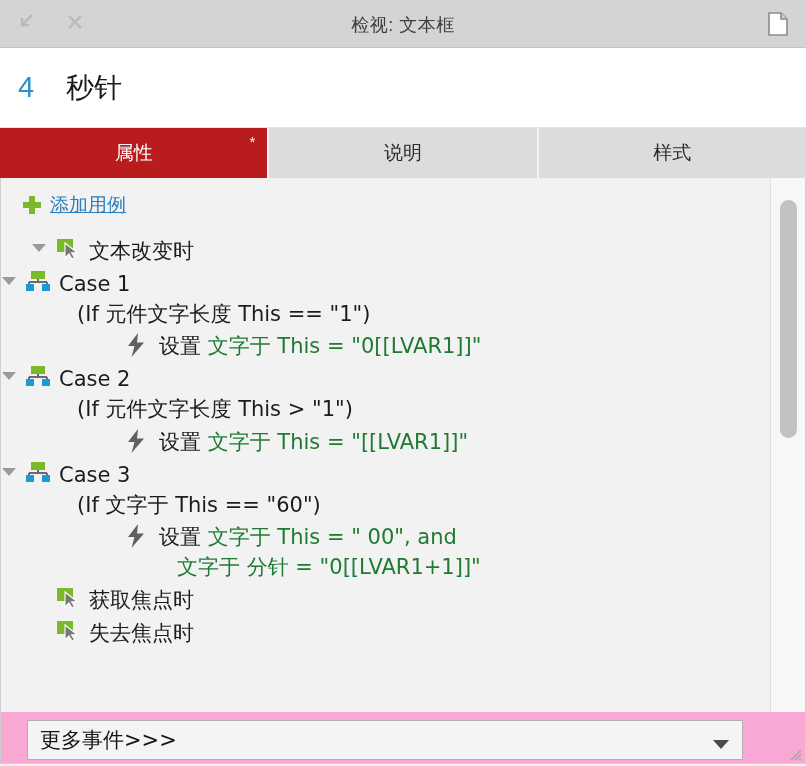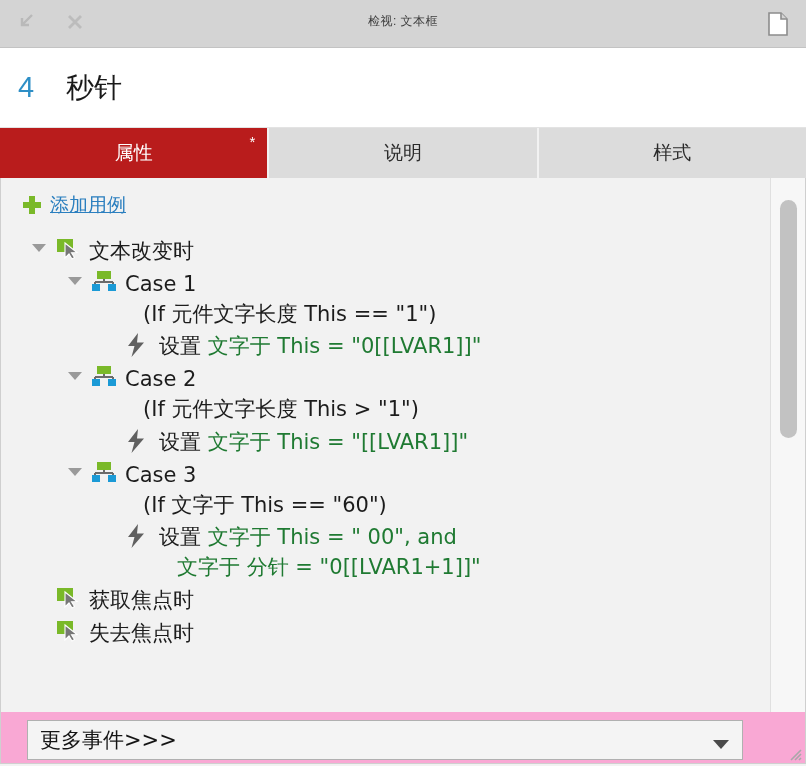--- a/index.html
+++ b/index.html
@@ -37,21 +37,21 @@
     text-align: center;
     cursor: pointer;
     user-select: none;
   }
   .tb-min { left: 13px; }
   .tb-close { left: 62px; font-size: 23px; }
   .tb-title {
     position: absolute;
     left: 0; right: 0; top: 13px;
     text-align: center;
-    font-size: 12px;
+    font-size: 18px;
     color: #3d3d3d;
     letter-spacing: 0.5px;
   }
   .tb-doc {
     position: absolute;
     right: 18px;
     top: 12px;
     width: 20px;
     height: 24px;
     cursor: pointer;
@@ -178,21 +178,21 @@
   }
   .row-text .grn { color: #1f7a32; }
   .row-text .blk { color: #1c1c1c; }
   .cond-line {
     display: block;
     padding-left: 18px;
   }
 
   
   .lvl0 { padding-left: 30px; }
-  .lvl1 { padding-left: 66px; }
+  .lvl1 { }
   .lvl2 { padding-left: 118px; }
   .lvl0b { padding-left: 48px; }
 
   
   .vscroll {
     position: absolute;
     right: 0; top: 0;
     width: 35px;
     height: 100%;
     background: #f7f7f7;

